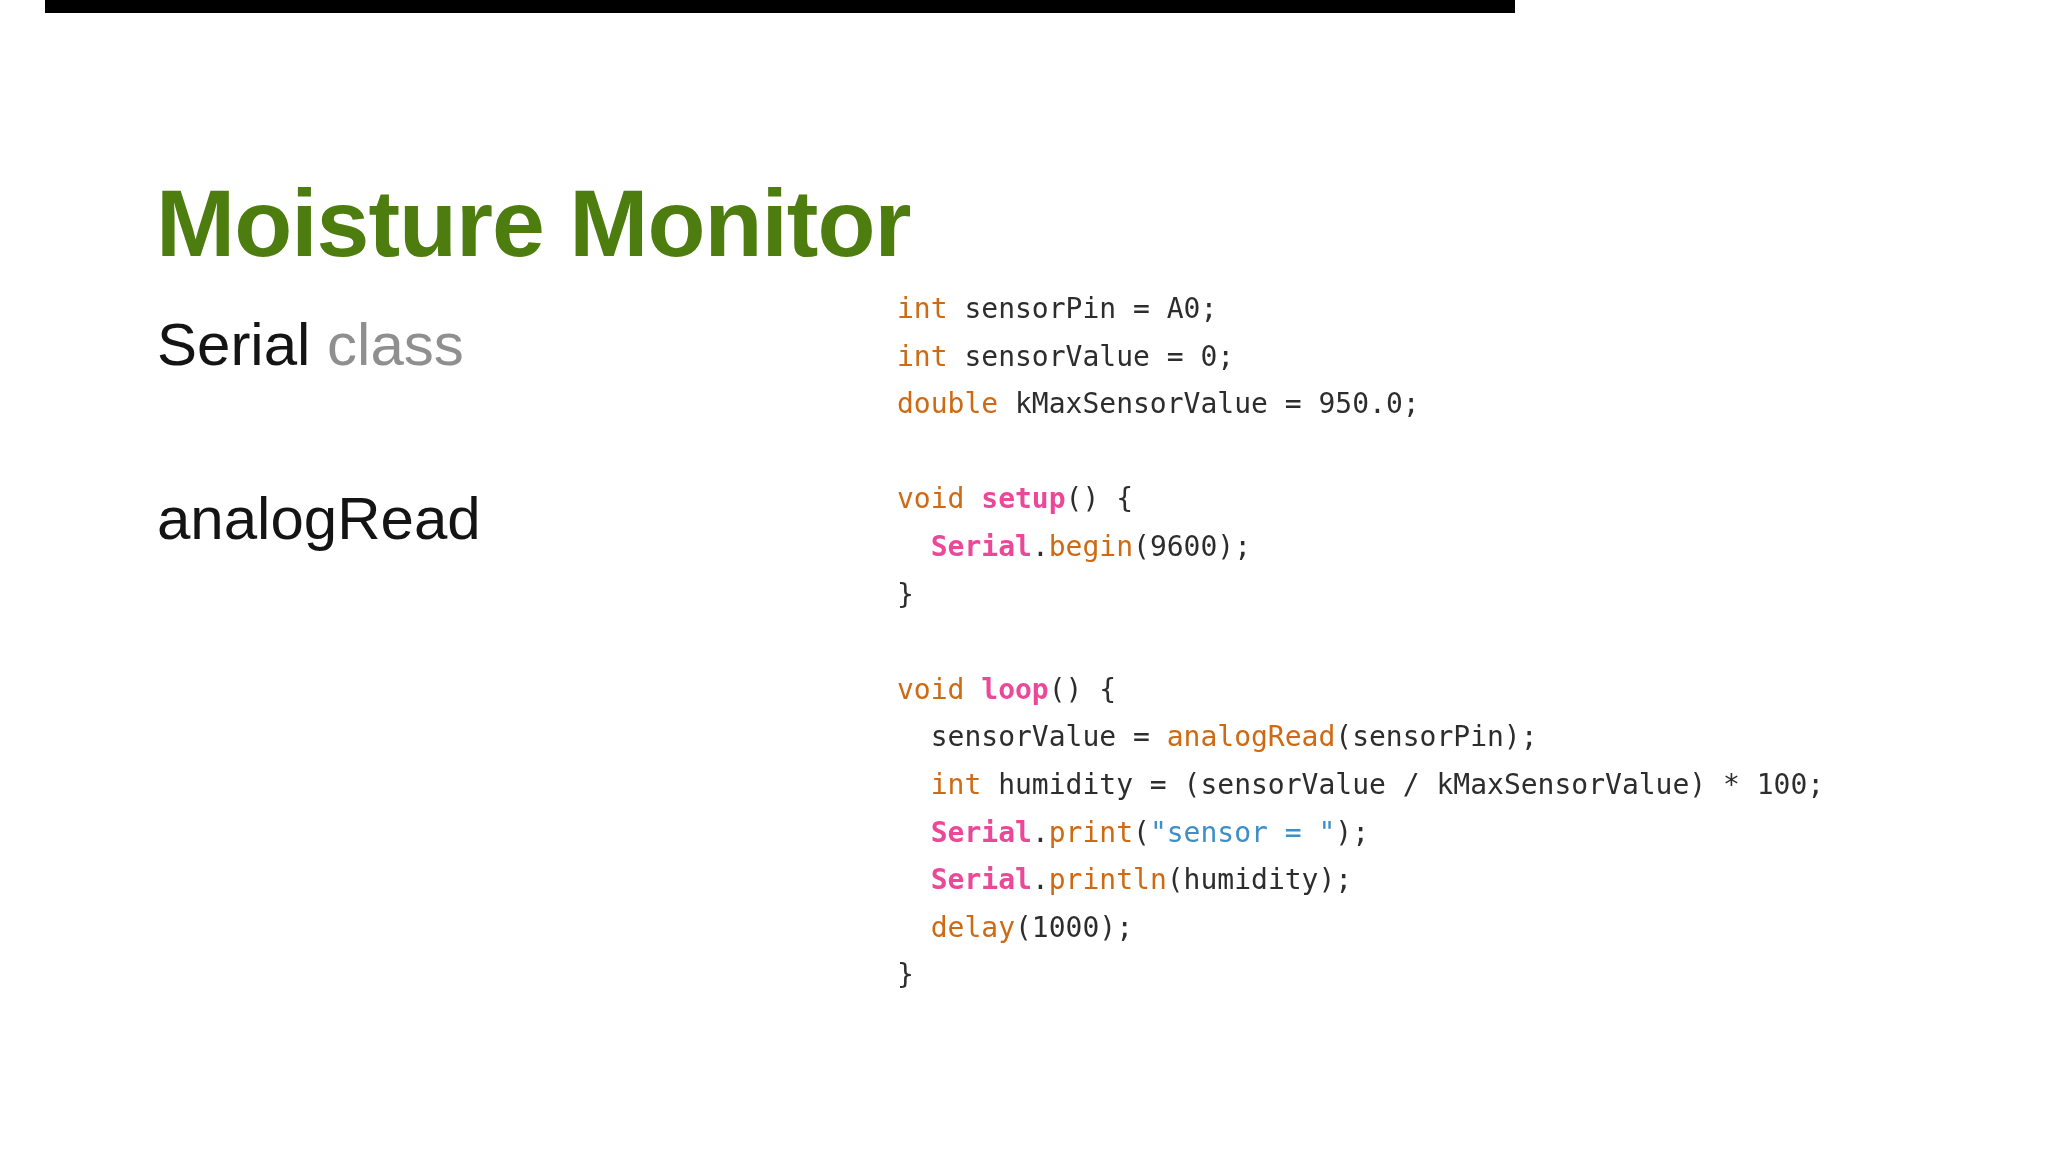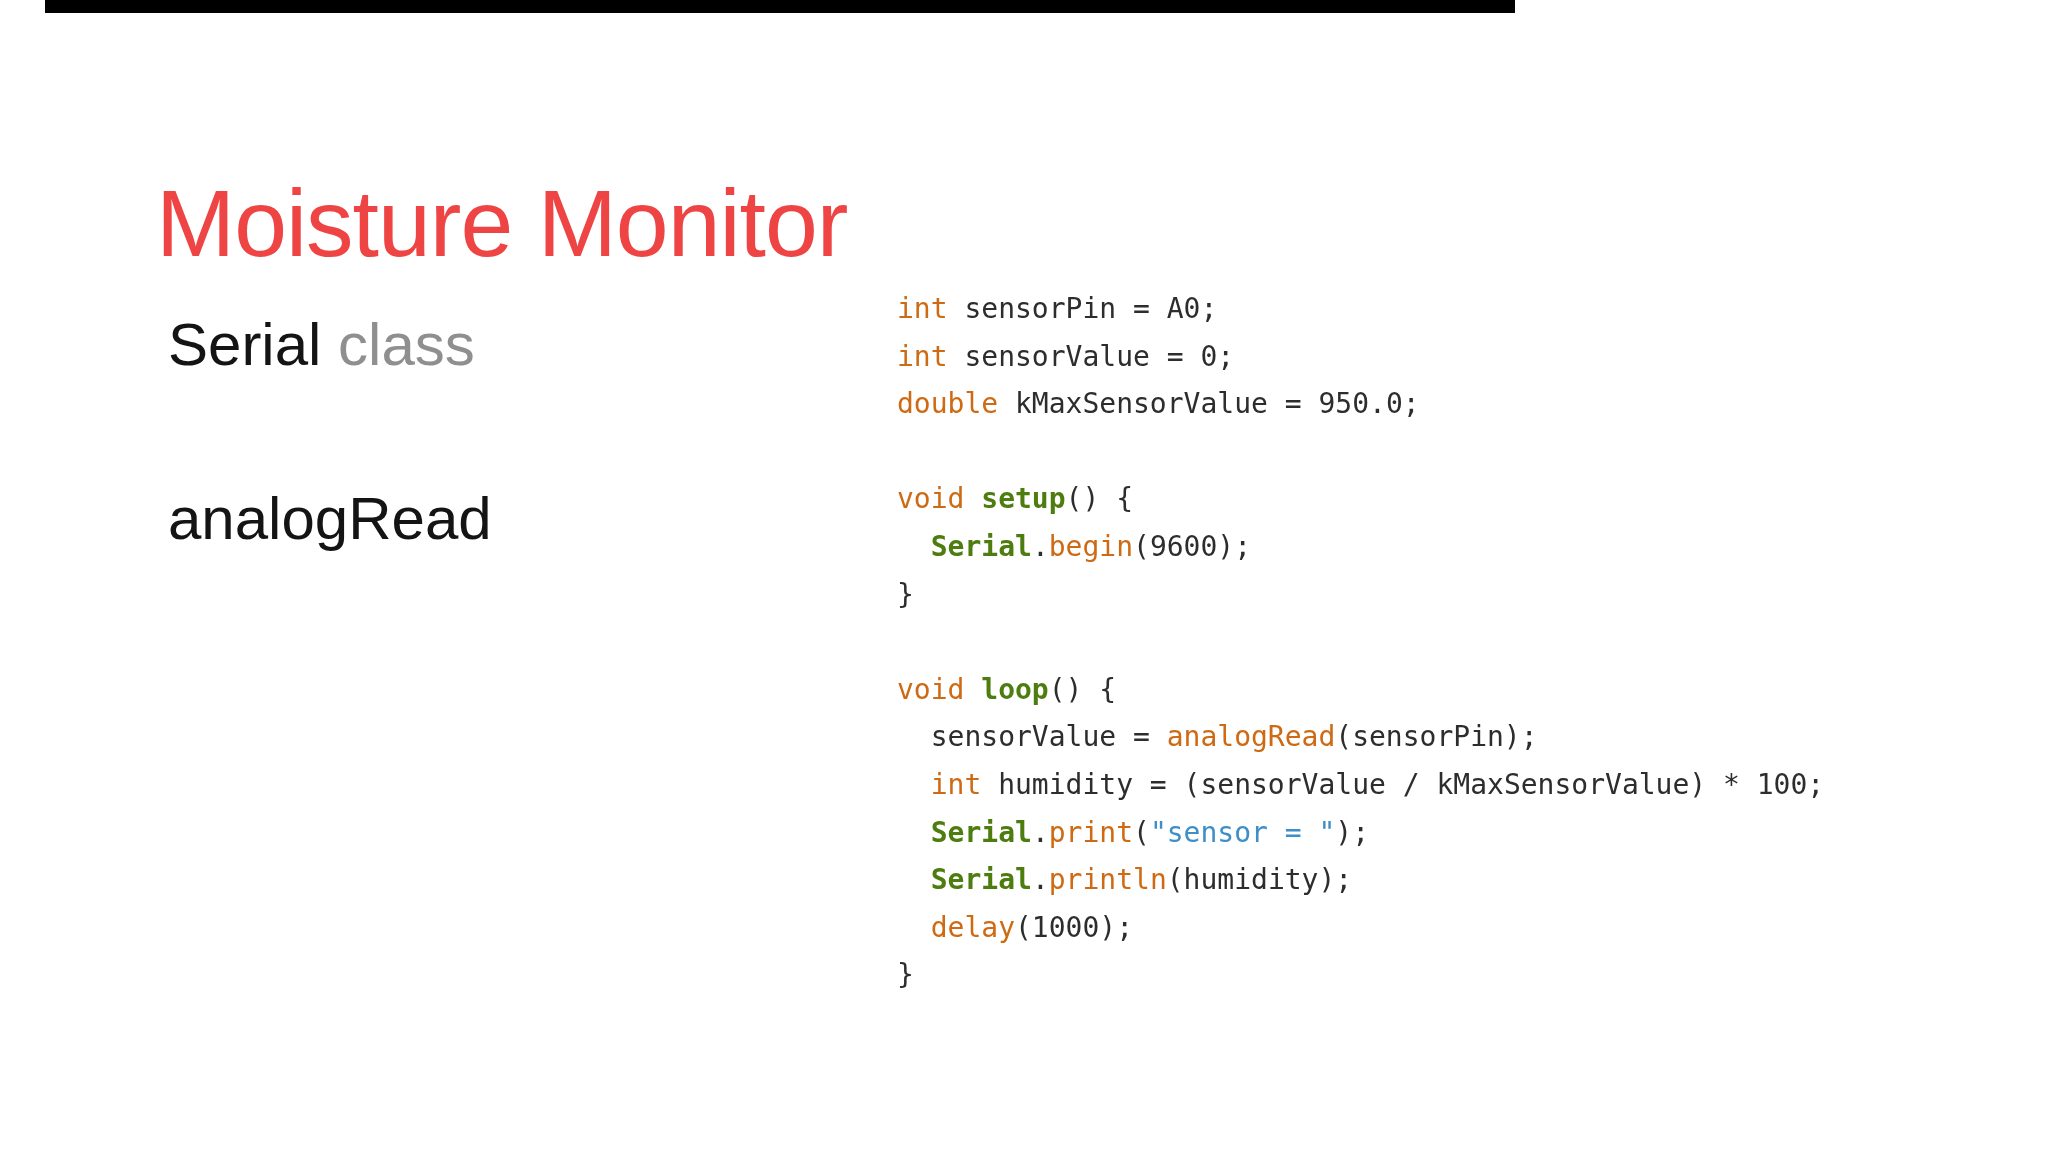--- a/index.html
+++ b/index.html
@@ -21,28 +21,28 @@
     width: 1470px;
     height: 13px;
     background: #000000;
   }
   .slide-title {
     position: absolute;
     left: 156px;
     top: 112px;
     font-size: 95px;
     line-height: 1.0;
-    font-weight: 400;
-    color: #ef4444;
+    font-weight: 700;
+    color: #4d7c0f;
     letter-spacing: -1px;
     white-space: nowrap;
   }
   .bullet {
     position: absolute;
-    left: 168px;
+    left: 157px;
     font-size: 60px;
     line-height: 1.0;
     font-weight: 400;
     color: #141414;
     white-space: nowrap;
   }
   .bullet-serial { top: 315px; }
   .bullet-analogread { top: 489px; }
   .bullet .sub { color: #8f8f8f; }
   .code-block {
@@ -51,21 +51,21 @@
     top: 285px;
     font-family: "DejaVu Sans Mono", monospace;
     font-size: 28px;
     line-height: 47.6px;
     color: #2d2d2d;
     white-space: pre;
   }
   .code-line { height: 47.6px; }
   .seg-pl  { color: #2d2d2d; }
   .seg-kw  { color: #ce6a14; }
-  .seg-kwb { color: #4d7c0f; font-weight: bold; }
+  .seg-kwb { color: #ec4899; font-weight: bold; }
   .seg-str { color: #3e8ec8; }
 </style>
 </head>
 <body>
 
 <div class="top-bar"></div>
 
 <h1 class="slide-title">Moisture Monitor</h1>
 
 <div class="bullet bullet-serial"><span>Serial</span><span class="sub"> class</span></div>

